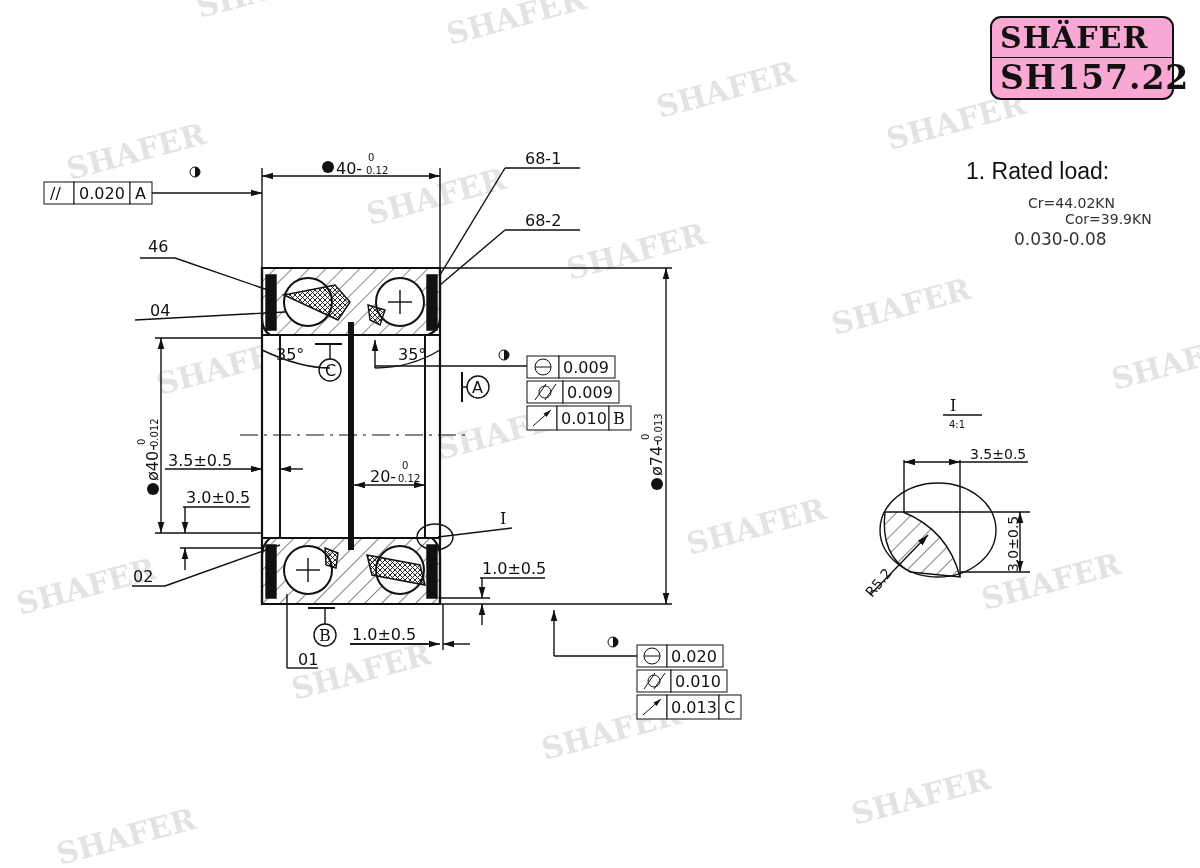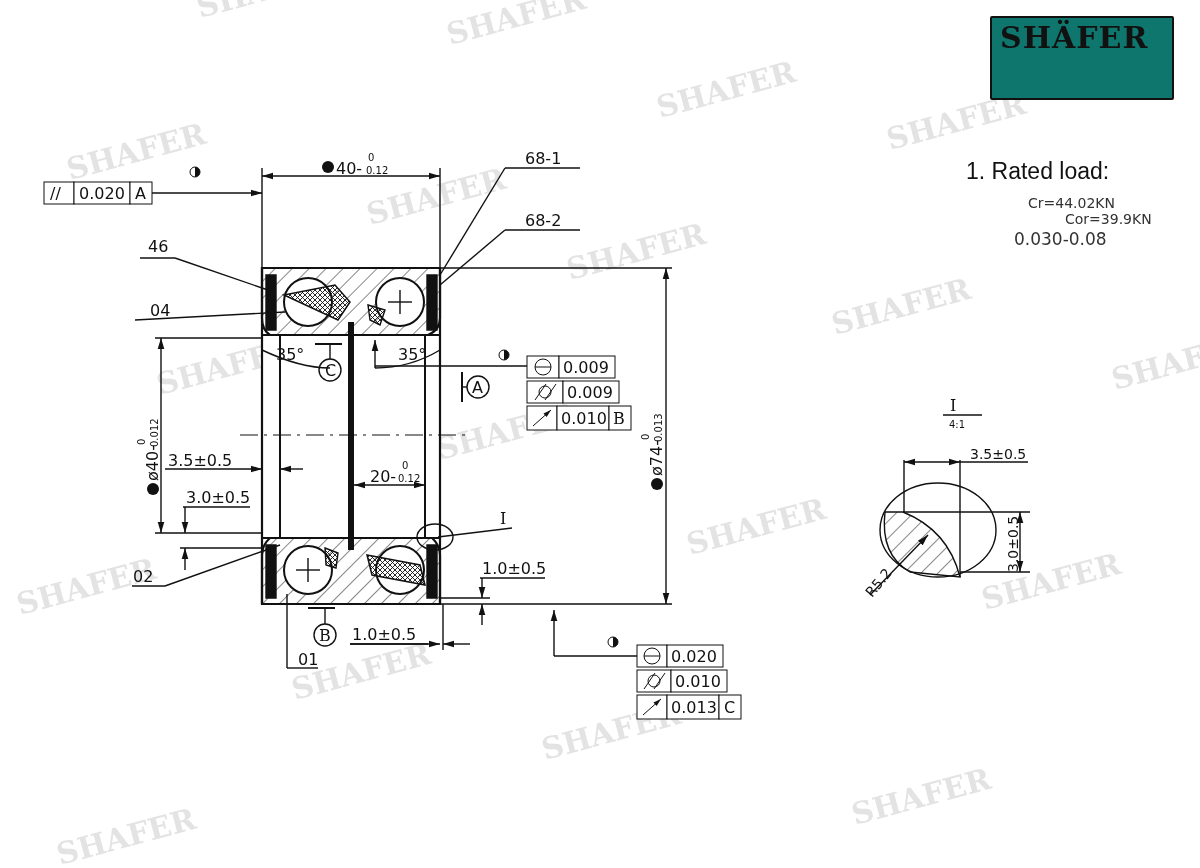--- a/index.html
+++ b/index.html
@@ -1,20 +1,20 @@
 <!DOCTYPE html>
 <html><head>
 <meta charset="utf-8">
 <style>
   html,body{margin:0;padding:0;background:#ffffff;}
   body{width:1200px;height:868px;position:relative;overflow:hidden;font-family:"Liberation Sans",sans-serif;}
   #drawing{position:absolute;left:0;top:0;width:1200px;height:868px;}
   .cad{font-family:"DejaVu Sans",sans-serif;fill:#111;}
   .wm{font-family:"DejaVu Serif",serif;font-weight:bold;fill:#e3e3e3;font-size:30px;}
-  .brand-box{position:absolute;left:990px;top:16px;width:180px;height:80px;border:2px solid #111;border-radius:2px;background:#0f766e;}
+  .brand-box{position:absolute;left:990px;top:16px;width:180px;height:80px;border:2px solid #111;border-radius:11px;background:#f9a8d4;}
   .brand-row{height:39px;display:flex;align-items:center;padding-left:8px;font-family:"DejaVu Serif",serif;font-weight:bold;font-size:30px;color:#111;letter-spacing:1px;}
   .brand-row + .brand-row{border-top:1.5px solid #111;font-size:33px;}
   .specs{position:absolute;left:966px;top:158px;width:230px;color:#111;}
   .spec-h{font-family:"Liberation Sans",sans-serif;font-size:23px;}
   .spec-v{font-family:"DejaVu Sans",sans-serif;font-size:14px;color:#333;}
 </style>
 </head>
 <body>
 
 <svg id="drawing" viewBox="0 0 1200 868" xmlns="http://www.w3.org/2000/svg">
@@ -284,20 +284,21 @@
     <text x="950" y="411" font-family="DejaVu Serif, serif">I</text>
     <text x="949" y="428" font-size="10">4:1</text>
     <text x="970" y="459" font-size="14">3.5±0.5</text>
     <text x="0" y="0" font-size="14" transform="translate(1018,572) rotate(-90)">3.0±0.5</text>
     <text x="0" y="0" font-size="14" transform="translate(872,598) rotate(-50)">R5.2</text>
   </g>
 </svg>
 
 <div class="brand-box">
   <div class="brand-row">SHÄFER</div>
+  <div class="brand-row">SH157.22</div>
 </div>
 
 <div class="specs">
   <div class="spec-h">1. Rated load:</div>
   <div class="spec-v" style="margin-left:62px;margin-top:10px;">Cr=44.02KN</div>
   <div class="spec-v" style="margin-left:99px;">Cor=39.9KN</div>
   <div class="spec-v" style="margin-left:48px;font-size:17px;margin-top:2px;">0.030-0.08</div>
 </div>
 
 </body></html>

